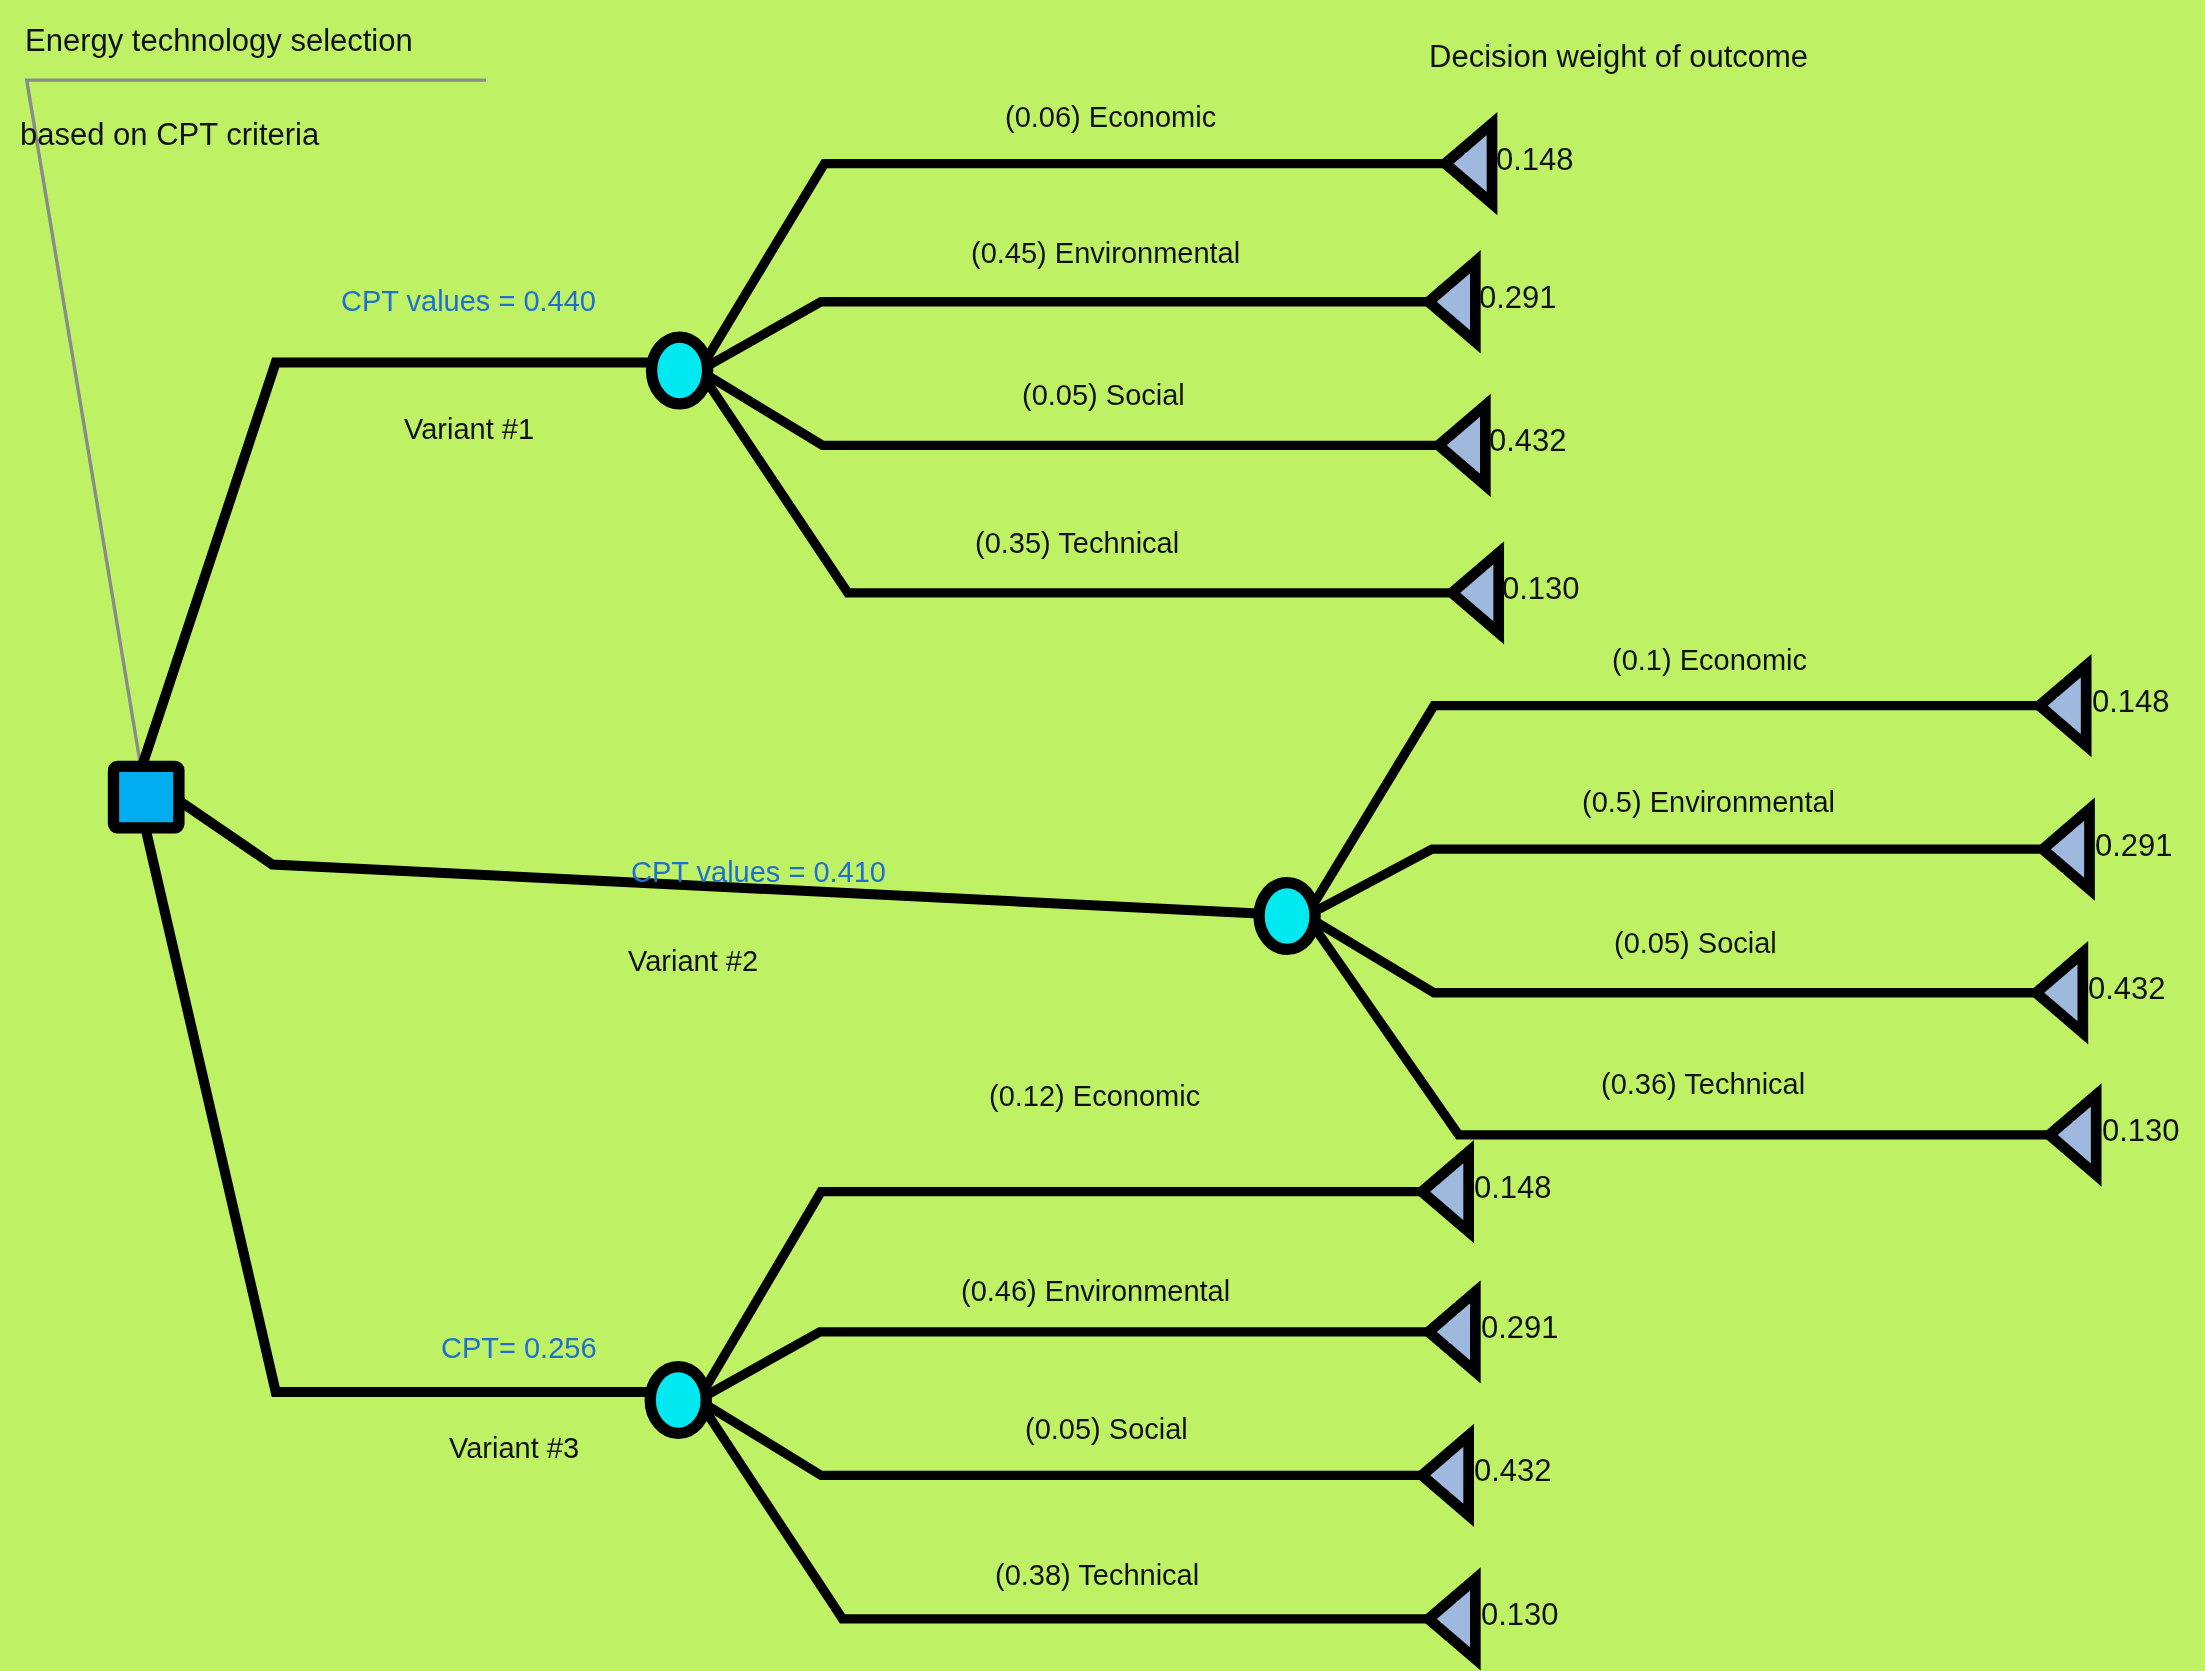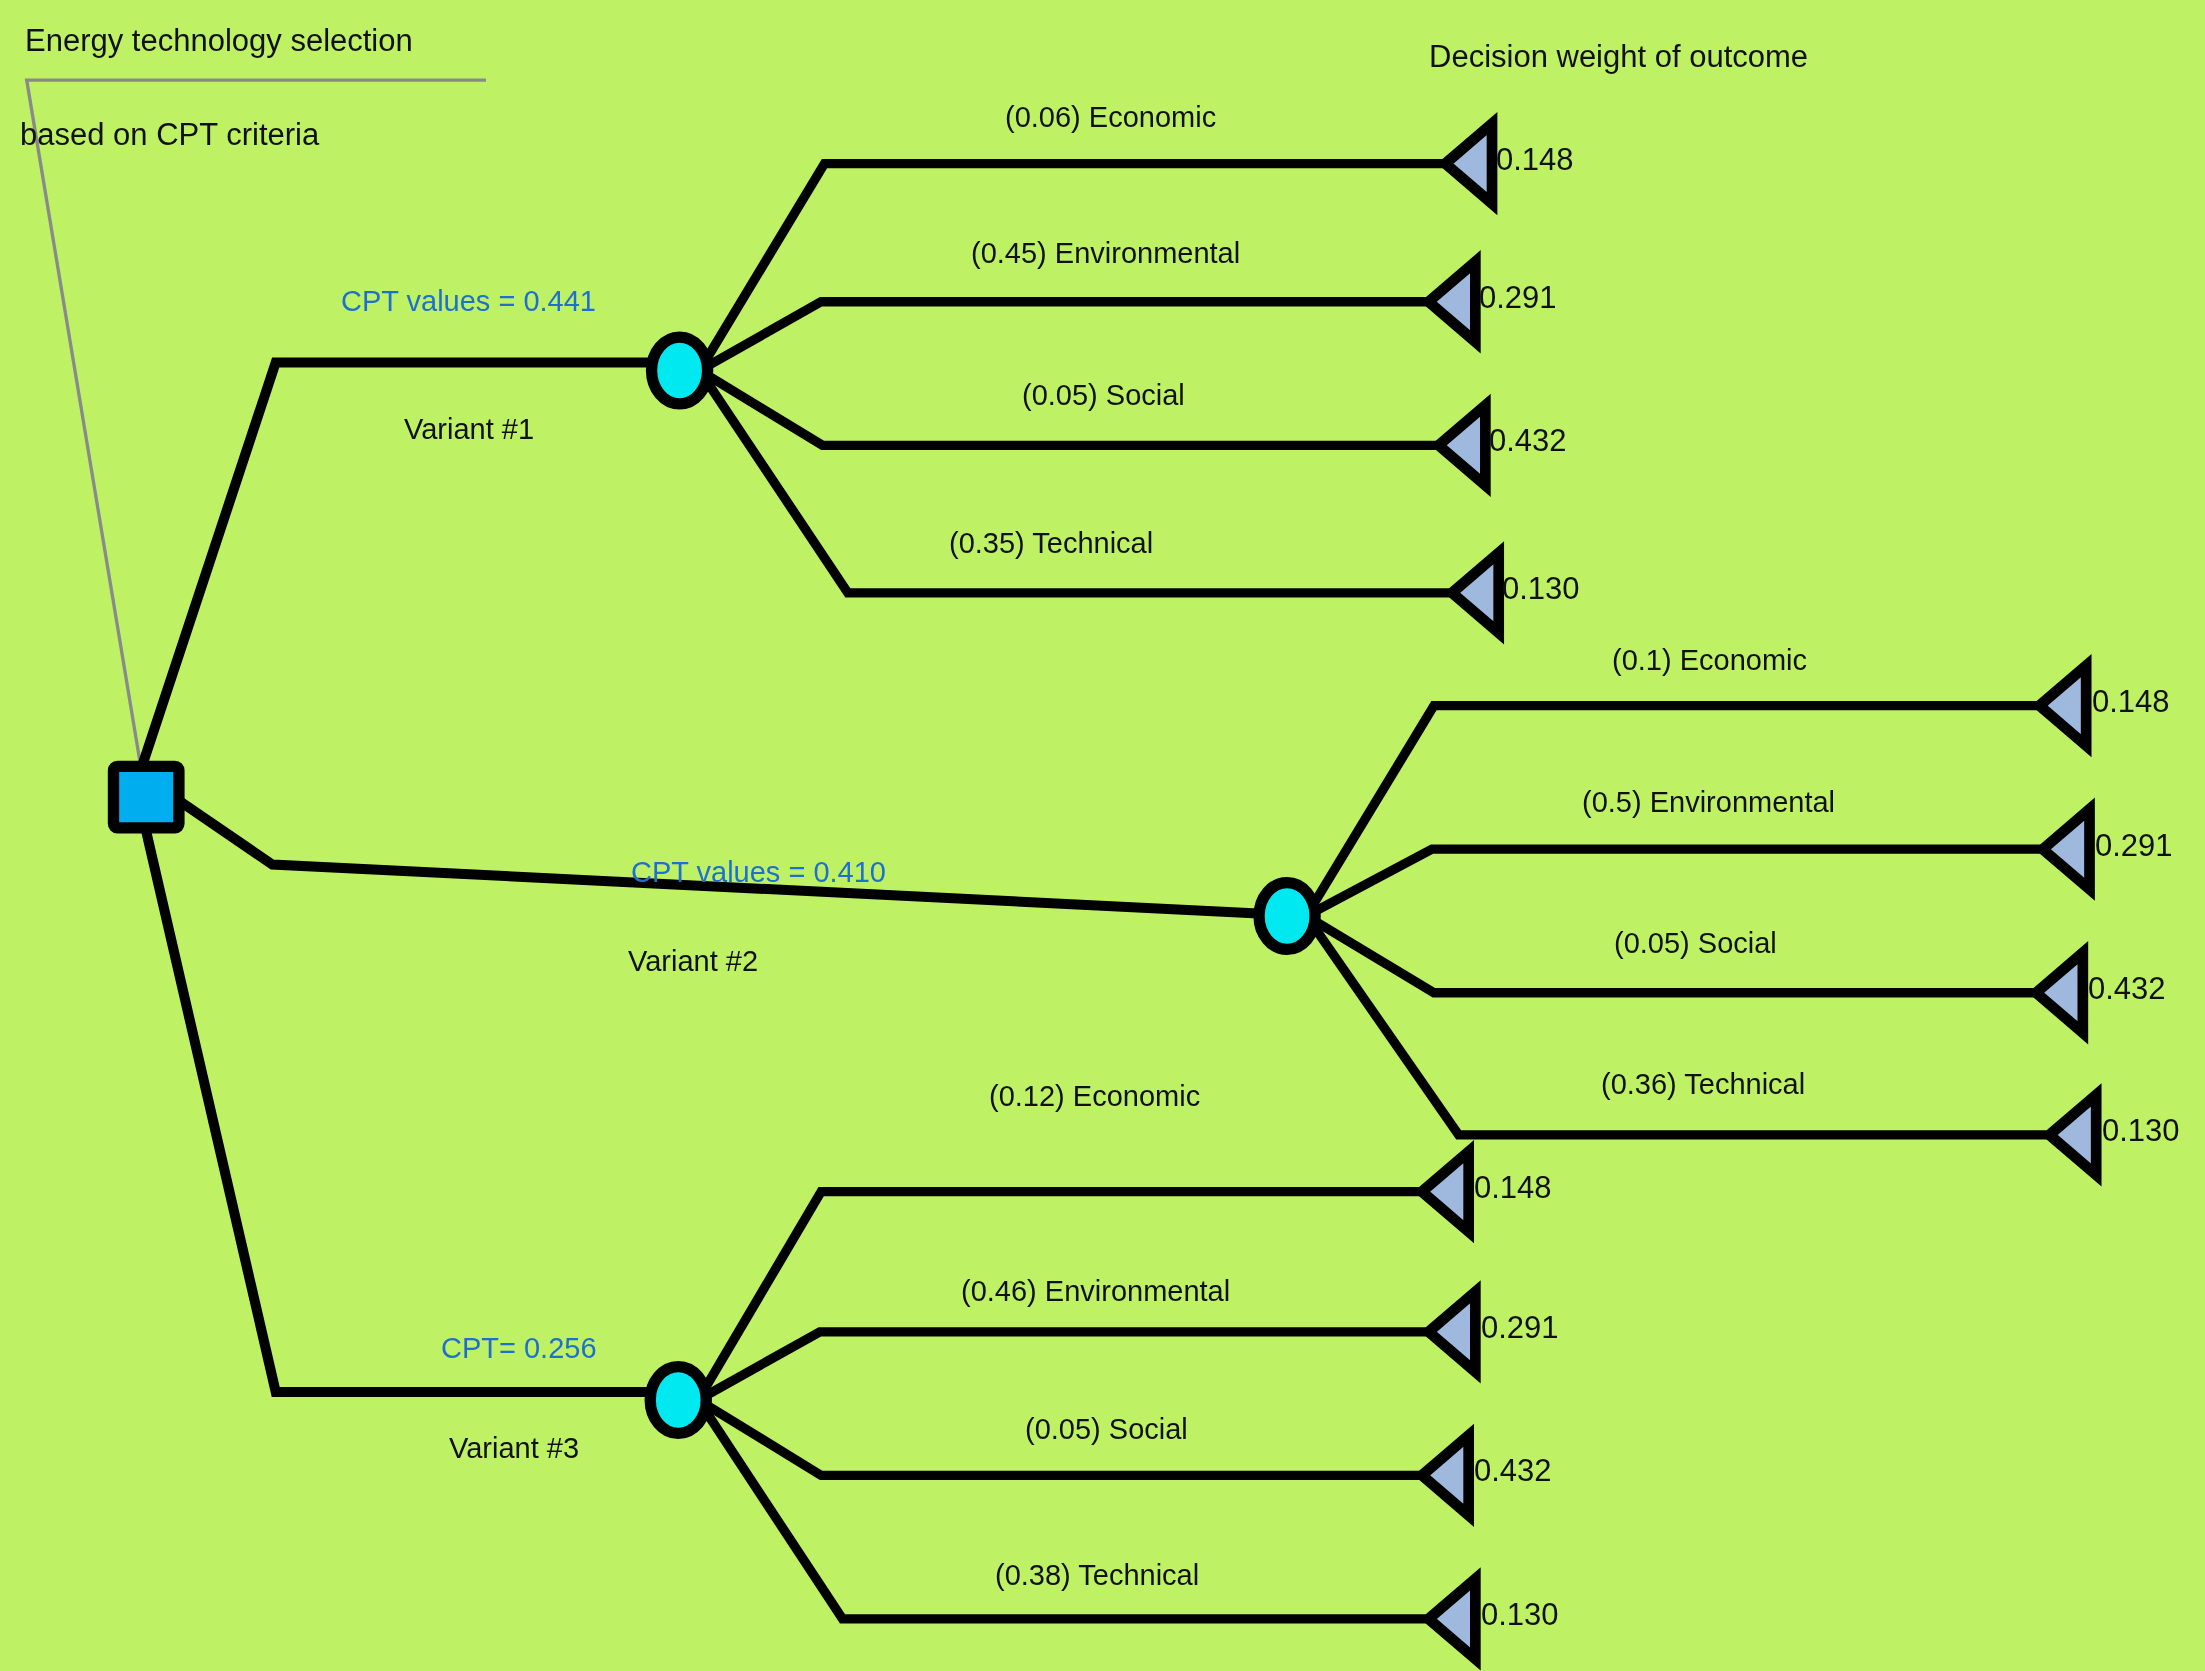--- a/index.html
+++ b/index.html
@@ -77,27 +77,27 @@
     <ellipse cx="1928" cy="1372" rx="42" ry="50" fill="#00E8F0" stroke="#000" stroke-width="17"></ellipse>
     <ellipse cx="1016" cy="2097" rx="42" ry="50" fill="#00E8F0" stroke="#000" stroke-width="17"></ellipse>
 
   </svg>
 
   <div class="lbl title" style="left:25px; top:25px;">Energy technology selection</div>
   <div class="lbl title" style="left:20px; top:119px;">based on CPT criteria</div>
 
   <div class="lbl hdr" style="left:1429px; top:41px;">Decision weight of outcome</div>
 
-  <div class="lbl cpt" style="left:341px; top:287px;">CPT values = 0.441</div>
+  <div class="lbl cpt" style="left:341px; top:287px;">CPT values = 0.440</div>
   <div class="lbl variant" style="left:404px; top:415px;">Variant #1</div>
 
   <div class="lbl branch-label" style="left:1005px; top:103px;">(0.06) Economic</div>
   <div class="lbl branch-label" style="left:971px; top:239px;">(0.45) Environmental</div>
   <div class="lbl branch-label" style="left:1022px; top:381px;">(0.05) Social</div>
-  <div class="lbl branch-label" style="left:949px; top:529px;">(0.35) Technical</div>
+  <div class="lbl branch-label" style="left:975px; top:529px;">(0.35) Technical</div>
 
   <div class="lbl payoff" style="left:1496px; top:144px;">0.148</div>
   <div class="lbl payoff" style="left:1479px; top:282px;">0.291</div>
   <div class="lbl payoff" style="left:1489px; top:425px;">0.432</div>
   <div class="lbl payoff" style="left:1502px; top:573px;">0.130</div>
 
   <div class="lbl cpt" style="left:631px; top:858px;">CPT values = 0.410</div>
   <div class="lbl variant" style="left:628px; top:947px;">Variant #2</div>
 
   <div class="lbl branch-label" style="left:1612px; top:646px;">(0.1) Economic</div>

